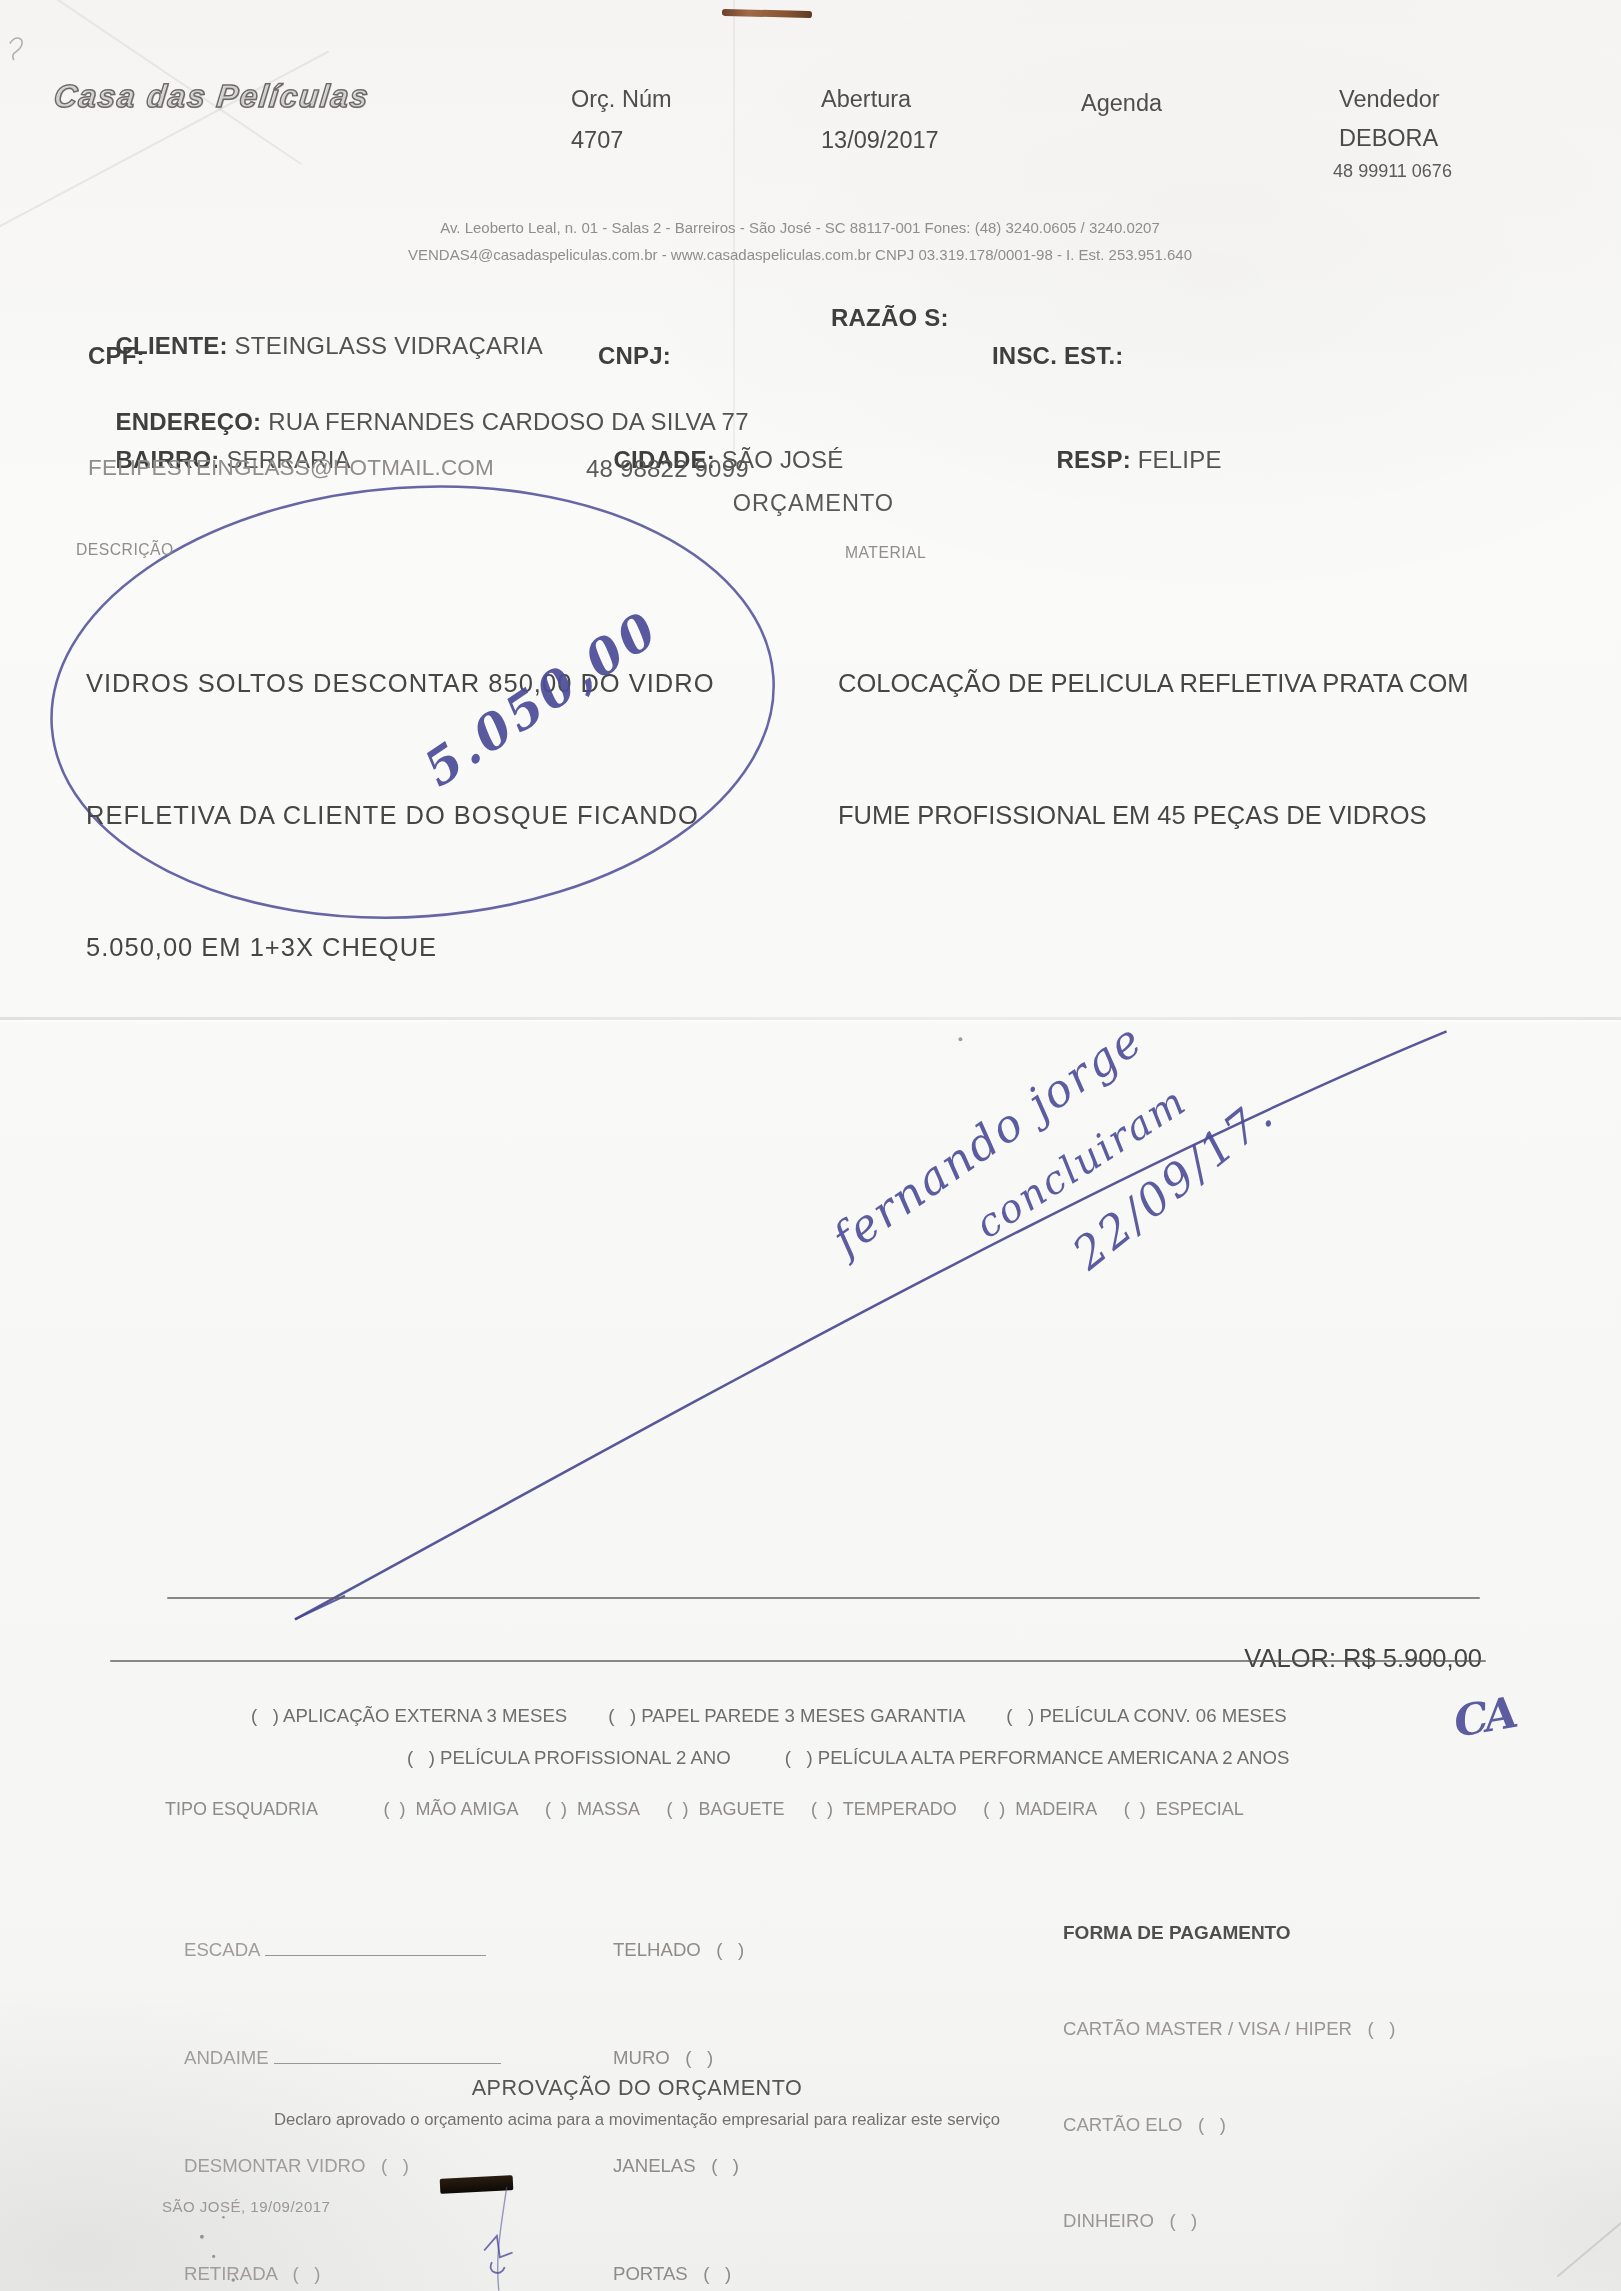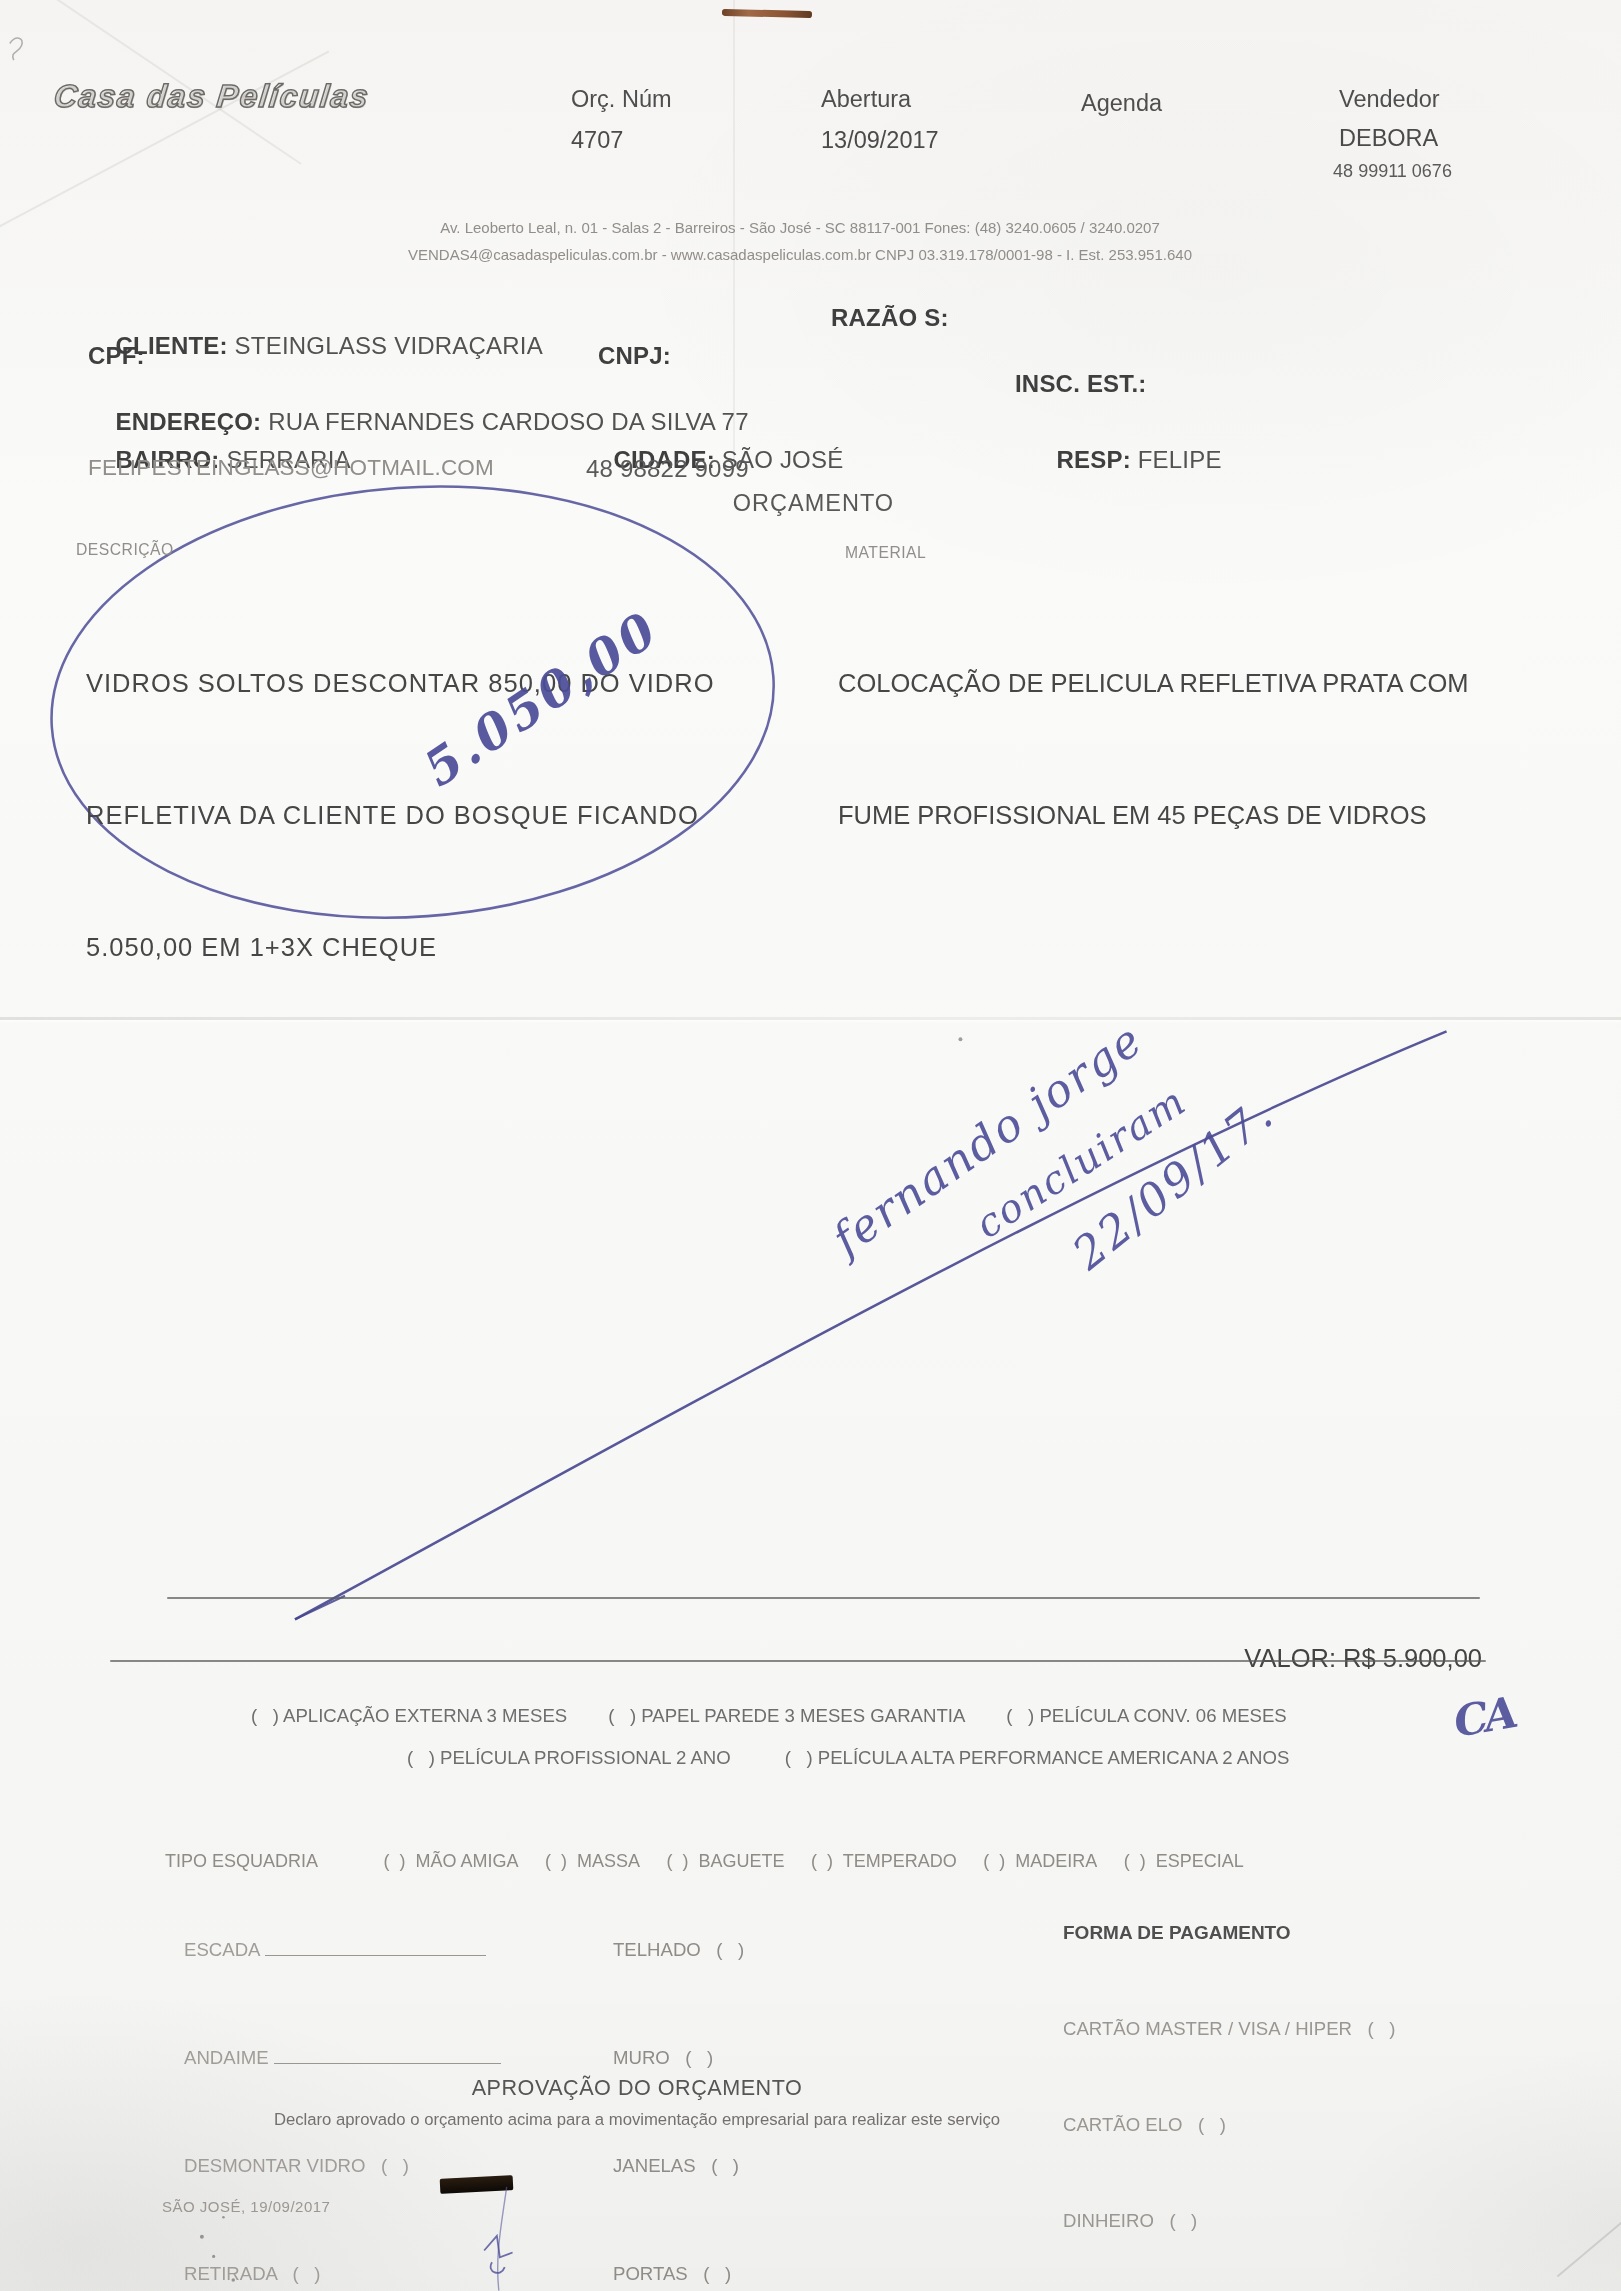--- a/index.html
+++ b/index.html
@@ -84,21 +84,21 @@
     <div>VENDAS4@casadaspeliculas.com.br - www.casadaspeliculas.com.br    CNPJ 03.319.178/0001-98 - I. Est. 253.951.640</div>
   </div>
 
   <div class="abs client-row" style="left:88px;top:304px;">
     <span class="lbl">CLIENTE:</span><span class="val"> STEINGLASS VIDRAÇARIA</span>
   </div>
   <div class="abs client-row lbl" style="left:831px;top:304px;">RAZÃO S:</div>
 
   <div class="abs client-row lbl" style="left:88px;top:342px;">CPF:</div>
   <div class="abs client-row lbl" style="left:586px;top:342px;margin-left:12px;">CNPJ:</div>
-  <div class="abs client-row lbl" style="left:1015px;top:342px;margin-top:28px;">INSC. EST.:</div>
+  <div class="abs client-row lbl" style="left:992px;top:342px;">INSC. EST.:</div>
 
   <div class="abs client-row" style="left:88px;top:380px;">
     <span class="lbl">ENDEREÇO:</span><span class="val"> RUA FERNANDES CARDOSO DA SILVA 77</span>
   </div>
 
   <div class="abs client-row" style="left:88px;top:418px;">
     <span class="lbl">BAIRRO:</span><span class="val"> SERRARIA</span>
   </div>
   <div class="abs client-row" style="left:586px;top:418px;">
     <span class="lbl">CIDADE:</span><span class="val"> SÃO JOSÉ</span>
@@ -141,21 +141,21 @@
     <span class="chk">(   ) PAPEL PAREDE 3 MESES GARANTIA</span>
     <span class="chk">(   ) PELÍCULA CONV. 06 MESES</span>
   </div>
   <div class="abs" style="left:407px;top:1747px;display:flex;gap:54px;">
     <span class="chk">(   ) PELÍCULA PROFISSIONAL 2 ANO</span>
     <span class="chk">(   ) PELÍCULA ALTA PERFORMANCE AMERICANA 2 ANOS</span>
   </div>
 
   <div class="abs ink" style="left:1454px;top:1692px;font-size:43px;font-weight:bold;transform:rotate(-10deg);letter-spacing:-3.9px;opacity:.9;">CA</div>
 
-  <div class="abs" style="left:165px;top:1851px;display:flex;gap:26.5px;font-size:18px;color:#8f8b87;">
+  <div class="abs" style="left:165px;top:1799px;display:flex;gap:26.5px;font-size:18px;color:#8f8b87;">
     <span class="ws" style="margin-right:39px;">TIPO ESQUADRIA</span>
     <span class="ws">(  )  MÃO AMIGA</span>
     <span class="ws">(  )  MASSA</span>
     <span class="ws">(  )  BAGUETE</span>
     <span class="ws">(  )  TEMPERADO</span>
     <span class="ws">(  )  MADEIRA</span>
     <span class="ws">(  )  ESPECIAL</span>
   </div>
 
   <div class="abs formtxt soft" style="left:184px;top:1860px;line-height:36px;">

